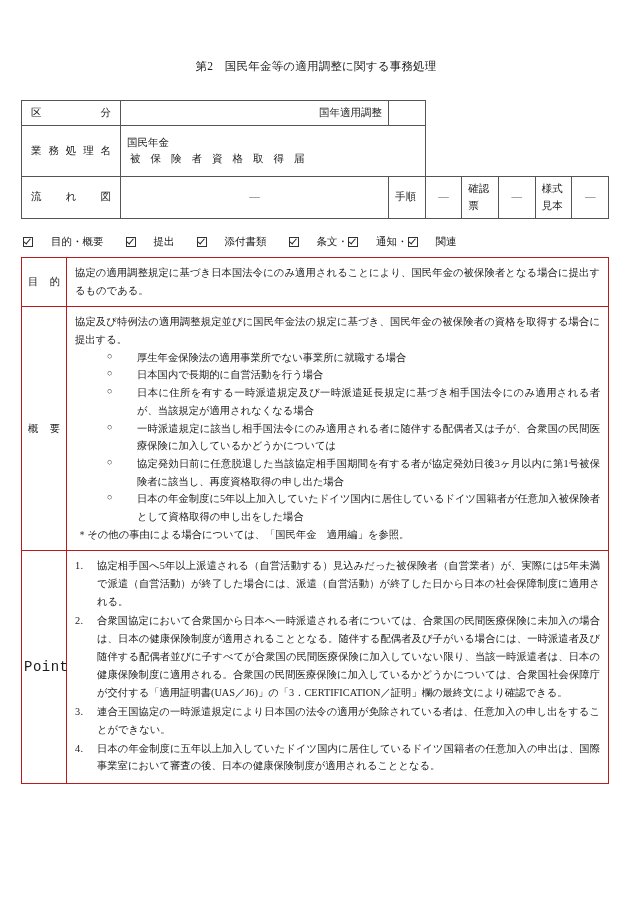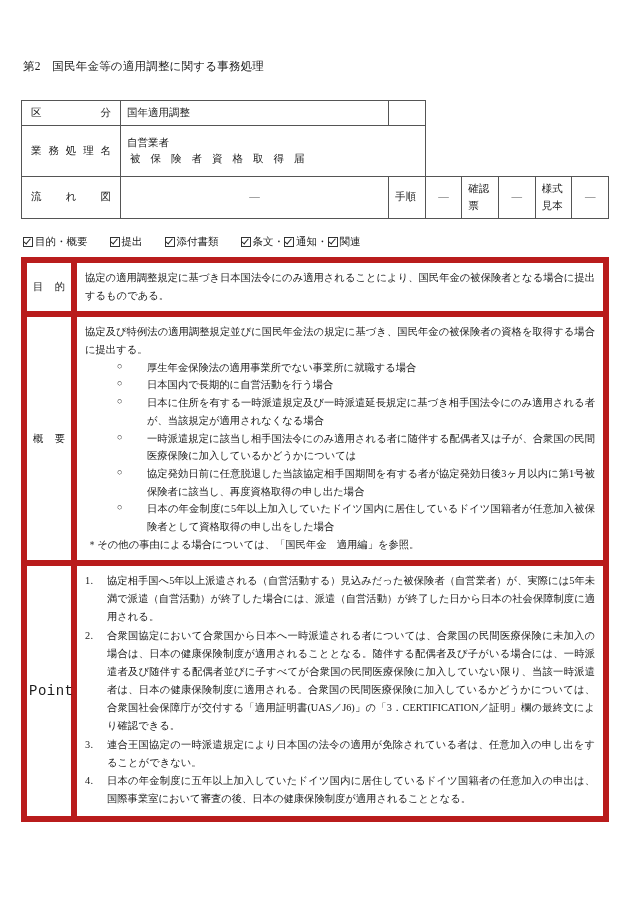--- a/index.html
+++ b/index.html
@@ -21,20 +21,21 @@
     padding: 58px 21px 0 21px;
     position: relative;
   }
   
   .doc-title {
     font-size: 11.5px;
     line-height: 1.4;
     letter-spacing: 0.2px;
     margin: 0 0 26px 2px;
     white-space: pre;
+    text-align: center;
   }
   
   table.meta {
     width: 588px;
     border-collapse: collapse;
     table-layout: fixed;
     margin-bottom: 15px;
   }
   table.meta td {
     border: 1px solid #555;
@@ -43,42 +44,42 @@
     vertical-align: middle;
     line-height: 1.55;
   }
   .lbl-spread {
     display: flex;
     justify-content: space-between;
     padding: 0 3px;
     letter-spacing: 0;
   }
   .lbl-spread span { white-space: pre; }
-  td.cell-center { text-align: left; }
+  td.cell-center { text-align: right; }
   td.cell-dash {
     text-align: center;
     width: 20px;
     color: #555;
   }
   td.tall { height: 42px; }
   .biz-line1 { display: block; }
   .biz-line2 { display: block; }
   .biz-line2 .lbl-spread { justify-content: flex-start; }
   .biz-line2 .lbl-spread span { margin-right: 10px; }
 
   
   .checkstrip {
     display: flex;
     align-items: center;
     font-size: 10.5px;
     margin: 0 0 7px 2px;
     height: 16px;
   }
   .chk-group { display: flex; }
-  .chk-item { display: flex; align-items: center; white-space: pre; }
+  .chk-item { display: flex; align-items: center; white-space: pre; gap: 16px; }
   .chk-box {
     display: inline-block;
     width: 8px;
     height: 8px;
     border: 1px solid #333;
     position: relative;
     margin-right: 2px;
     flex: none;
   }
   .chk-box::after {
@@ -95,21 +96,21 @@
   .chk-sep { white-space: pre; }
   .gap-wide { width: 22px; }
 
   
   table.body {
     width: 588px;
     border-collapse: collapse;
     table-layout: fixed;
   }
   table.body > tbody > tr > td {
-    border: 6px solid #b91c1c;
+    border: 1px solid #b91c1c;
     vertical-align: middle;
     font-size: 10.3px;
   }
   td.rowlabel {
     width: 40px;
     text-align: center;
     padding: 4px 2px;
   }
   td.rowlabel .lbl-spread {
     justify-content: space-between;
@@ -202,21 +203,21 @@
         <td class="tall">
           <div class="lbl-spread">
             <span>業</span>
             <span>務</span>
             <span>処</span>
             <span>理</span>
             <span>名</span>
           </div>
         </td>
         <td class="tall" colspan="2">
-          <span class="biz-line1">自営業者</span>
+          <span class="biz-line1">国民年金</span>
           <span class="biz-line2">
             <span class="lbl-spread">
               <span>被</span>
               <span>保</span>
               <span>険</span>
               <span>者</span>
               <span>資</span>
               <span>格</span>
               <span>取</span>
               <span>得</span>

